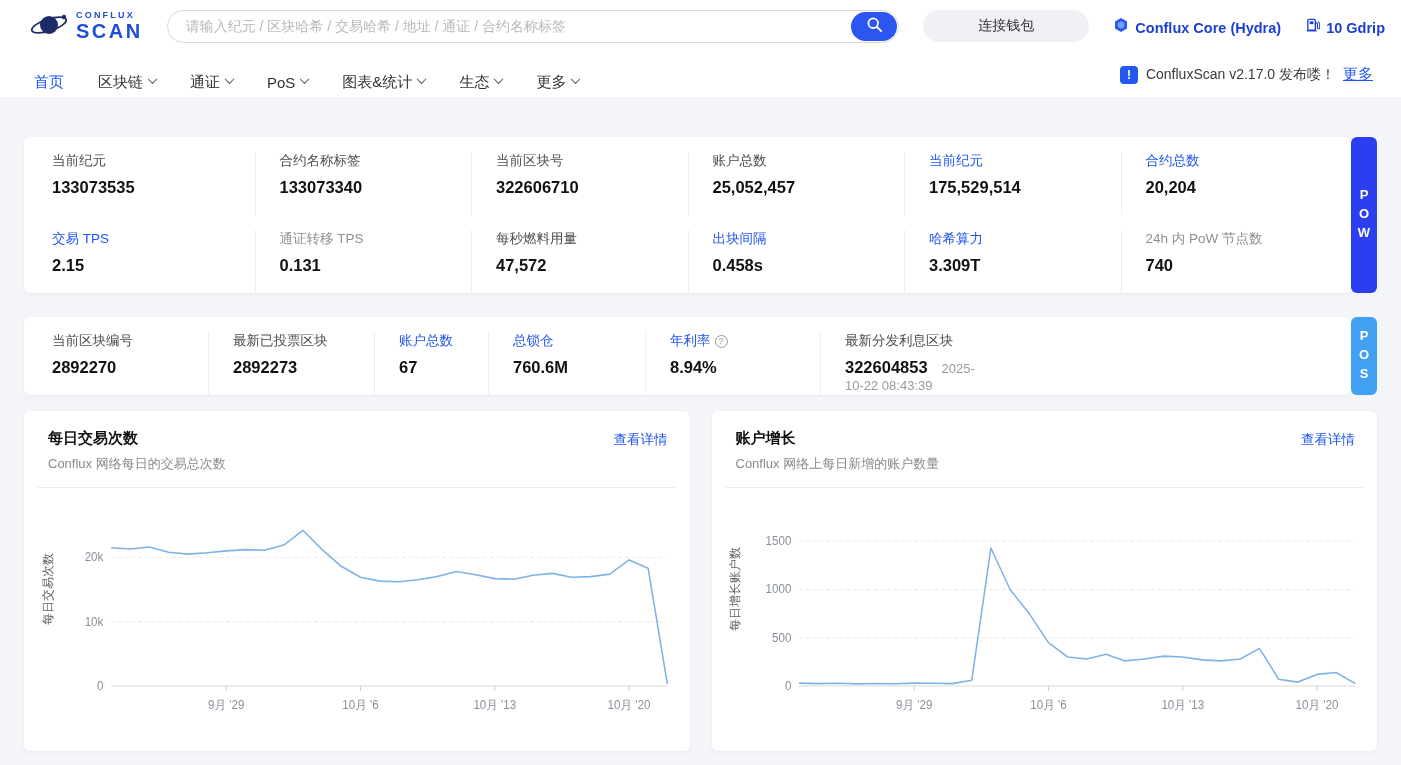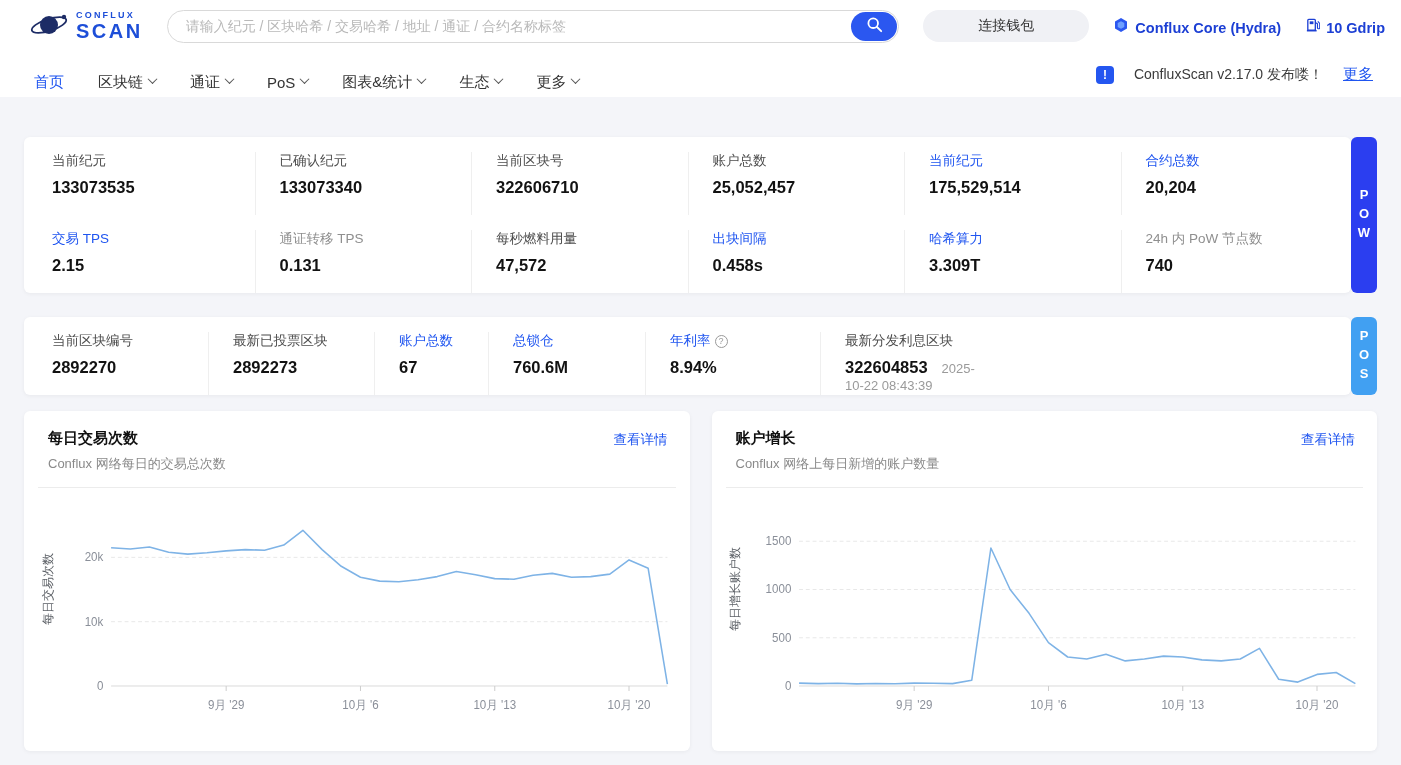--- a/index.html
+++ b/index.html
@@ -44,21 +44,21 @@
     height:45px; background:#fff; display:flex; align-items:center;
     padding:0 28px 0 34px; gap:34px; font-size:15px;
   }
   .nav-item { display:flex; align-items:center; gap:6px; color:#333; cursor:pointer; white-space:nowrap;margin-top:15px; }
   .nav-item.active { color:#1f55f0; }
   .chev {
     display:inline-block; width:7px; height:7px;
     border-right:1.6px solid #555; border-bottom:1.6px solid #555;
     transform:rotate(45deg) translate(-1px,-1px); margin-top:-3px;
   }
-  .nav-right { margin-left:auto; display:flex; align-items:center; gap:20px; }
+  .nav-right { margin-left:auto; display:flex; align-items:center; gap:8px; }
   .ann-icon {
     width:18px; height:18px; border-radius:4px; background:#2456f0; color:#fff;
     display:flex; align-items:center; justify-content:center; font-weight:800; font-size:12px;
   }
   .ann-icon::after { content:"!"; }
   .ann-text { color:#3a3a3a; font-size:14px; cursor:pointer; white-space:nowrap; }
   .nav-more { color:#1f55f0; font-size:15px; text-decoration:underline; cursor:pointer; }
   
   .page { padding:40px 24px 14px; }
   .card-wrap { position:relative; }
@@ -200,21 +200,21 @@
 <main class="page">
 
   <div class="card-wrap">
     <section class="card">
       <div class="stats-row">
         <div class="stat first">
           <div class="stat-label plain">当前纪元</div>
           <div class="stat-value">133073535</div>
         </div>
         <div class="stat">
-          <div class="stat-label plain">已确认纪元</div>
+          <div class="stat-label plain">合约名称标签</div>
           <div class="stat-value">133073340</div>
         </div>
         <div class="stat">
           <div class="stat-label plain">当前区块号</div>
           <div class="stat-value">322606710</div>
         </div>
         <div class="stat">
           <div class="stat-label plain">账户总数</div>
           <div class="stat-value">25,052,457</div>
         </div>

